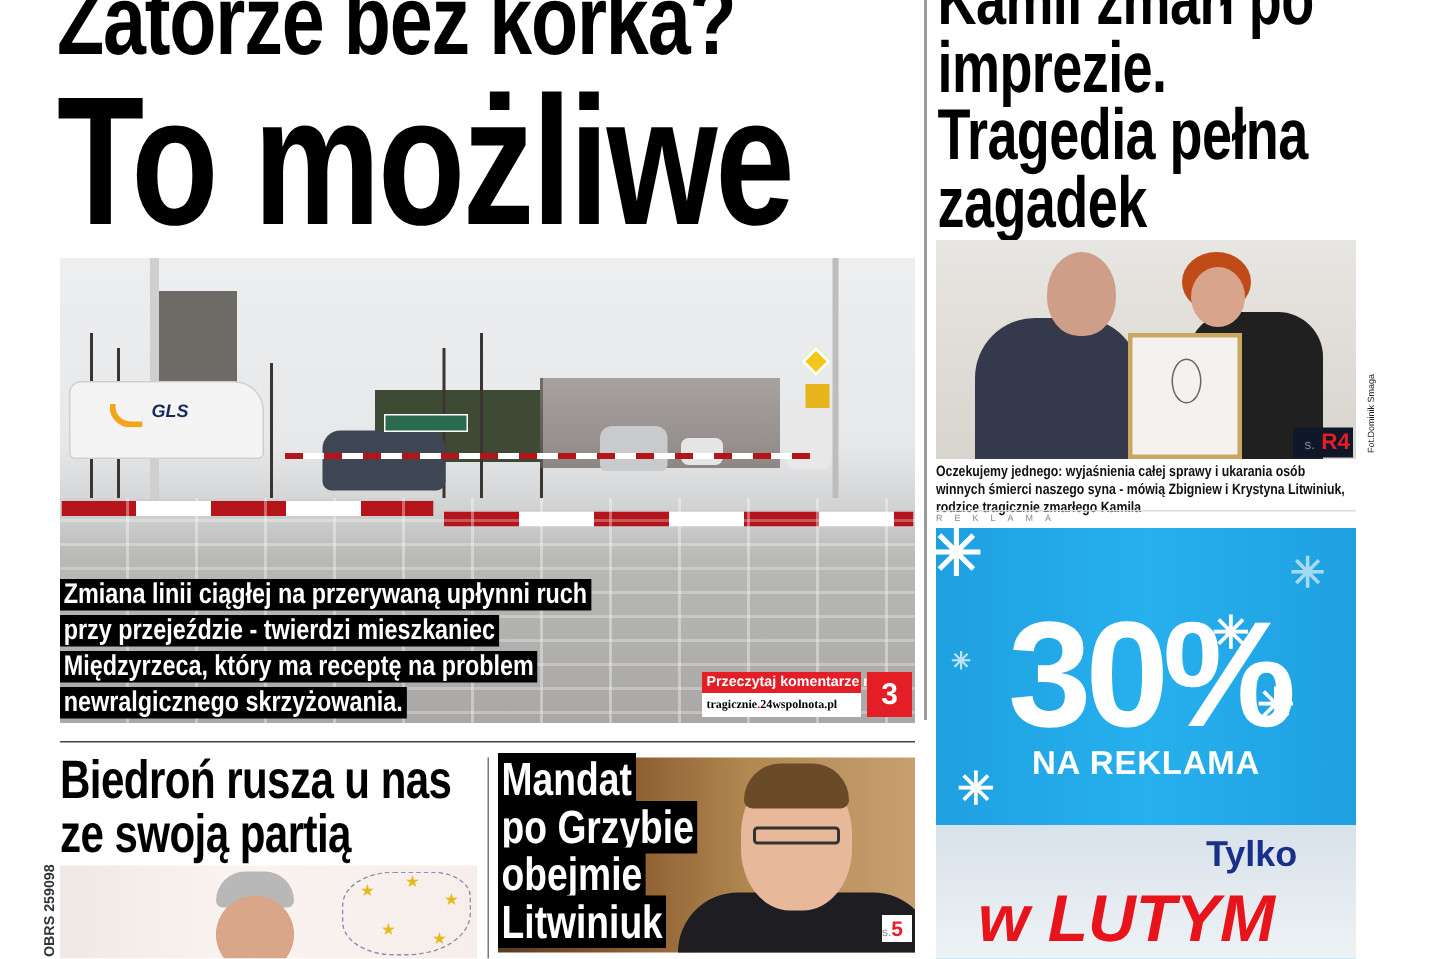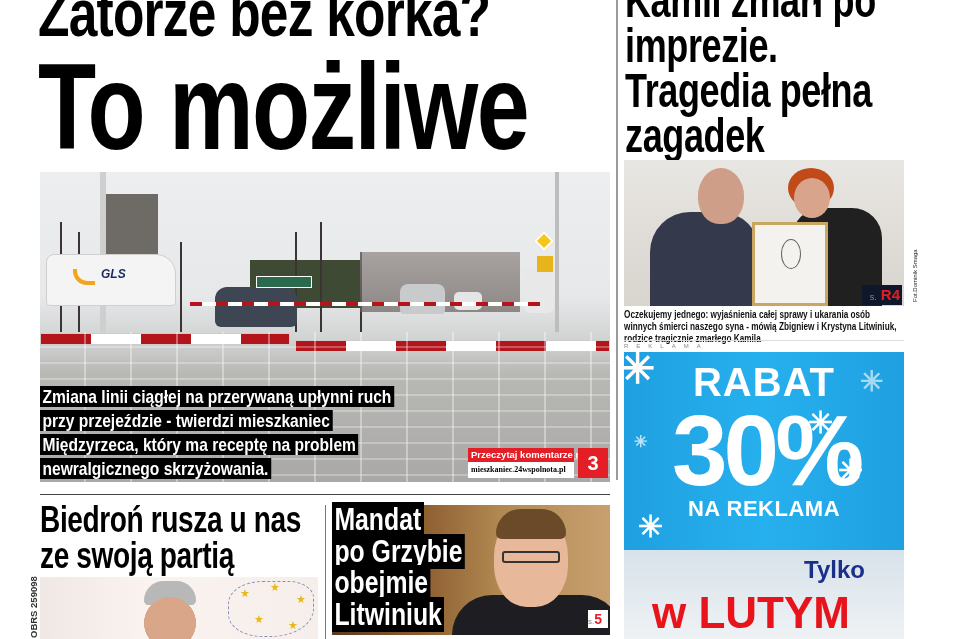--- a/index.html
+++ b/index.html
@@ -155,21 +155,21 @@
   #ad {
     position: absolute; left: 624px; top: 352px; width: 280px; height: 287px; overflow: hidden;
     background: #1fa8e6;
   }
   #ad-blue { position: absolute; left: 0; top: 0; width: 280px; height: 198px; background: linear-gradient(90deg, #1fa0e0 0%, #27b0ee 50%, #1fa0e0 100%); }
   #ad-grey { position: absolute; left: 0; top: 198px; width: 280px; height: 89px; background: linear-gradient(180deg, #d8e2ea 0%, #eef2f5 100%); }
   #ad-rabat { position: absolute; left: 0; width: 280px; top: 8px; text-align: center; color: #fff; font-size: 40px; font-weight: 900; letter-spacing: 1px; }
   #ad-percent { position: absolute; left: 48px; top: 48px; color: #fff; font-size: 100px; font-weight: 900; line-height: 100px; letter-spacing: -4px; }
   #ad-na { position: absolute; left: 0; width: 280px; top: 144px; text-align: center; color: #fff; font-size: 22px; font-weight: 900; letter-spacing: 0.5px; }
   #ad-tylko { position: absolute; left: 180px; top: 204px; color: #1a2f8a; font-size: 24px; font-weight: 900; }
-  #ad-lutym { position: absolute; left: 28px; top: 236px; color: #e8141c; font-size: 44px; font-weight: 900; letter-spacing: 0px; white-space: nowrap; }
+  #ad-lutym { position: absolute; left: 28px; top: 236px; color: #e8141c; font-size: 44px; font-weight: 900; font-style: italic; letter-spacing: 0px; white-space: nowrap; }
   .flake { position: absolute; color: #fff; font-weight: 700; line-height: 1; }
 </style>
 </head>
 <body>
 
 <div id="headline-1" class="impact">Zatorze bez korka?</div>
 <div id="headline-2" class="impact">To możliwe</div>
 
 <div id="main-photo">
   <div class="building" style="left:62px;top:22px;width:56px;height:70px;background:#6e6a66;"></div>
@@ -199,21 +199,21 @@
   <div class="barrier-small" style="left:150px;top:130px;width:350px;"></div>
   <div class="barrier" style="left:0;top:161px;width:250px;"></div>
   <div class="barrier" style="left:255px;top:168px;width:315px;"></div>
   <div class="road-lines"></div>
 </div>
 
 <div id="main-caption"><span>Zmiana linii ciągłej na przerywaną upłynni ruch przy przejeździe - twierdzi mieszkaniec Międzyrzeca, który ma receptę na problem newralgicznego skrzyżowania.</span></div>
 
 <div id="comments-box">
   <span id="comments-label">Przeczytaj komentarze na:</span>
-  <span id="comments-url"><span>mieszkaniec</span><span class="dot">.</span><span>24wspolnota.pl</span></span>
+  <span id="comments-url"><span>tragicznie</span><span class="dot">.</span><span>24wspolnota.pl</span></span>
 </div>
 <div id="page-ref-3">3</div>
 
 <div id="col-divider-top"></div>
 <div id="left-divider"></div>
 <div id="col-divider-bottom"></div>
 
 <div id="biedron-headline">Biedroń rusza u nas ze swoją partią</div>
 <div id="biedron-photo">
   <div id="biedron-hair"></div>
@@ -261,18 +261,17 @@
 
 <div id="ad">
   <div id="ad-blue"></div>
   <div id="ad-grey"></div>
   <span class="flake" style="left:-4px;top:-4px;font-size:42px;">✳</span>
   <span class="flake" style="left:236px;top:16px;font-size:28px;opacity:0.6;">✳</span>
   <span class="flake" style="left:184px;top:56px;font-size:30px;">✳</span>
   <span class="flake" style="left:10px;top:82px;font-size:16px;opacity:0.7;">✳</span>
   <span class="flake" style="left:214px;top:104px;font-size:30px;">✳</span>
   <span class="flake" style="left:14px;top:160px;font-size:30px;">✳</span>
-  <div id="ad-rabat">RABAT</div>
   <div id="ad-percent">30%</div>
   <div id="ad-na">NA REKLAMA</div>
   <div id="ad-tylko">Tylko</div>
   <div id="ad-lutym">w LUTYM</div>
 </div>
 
 </body></html>

